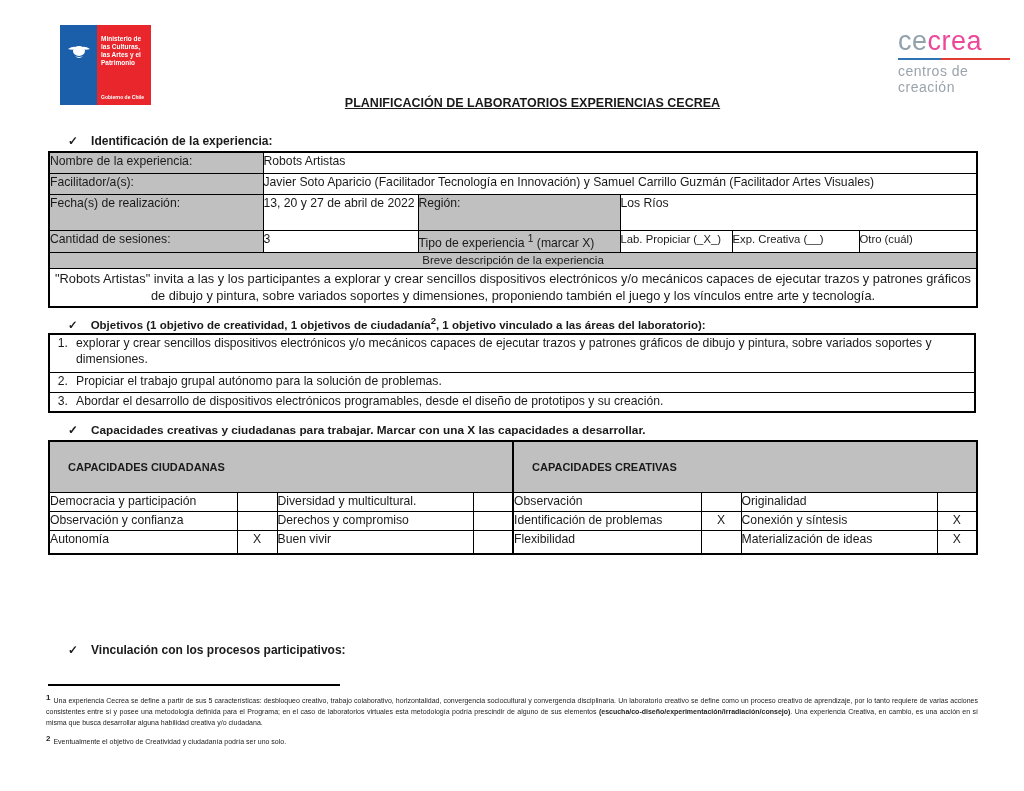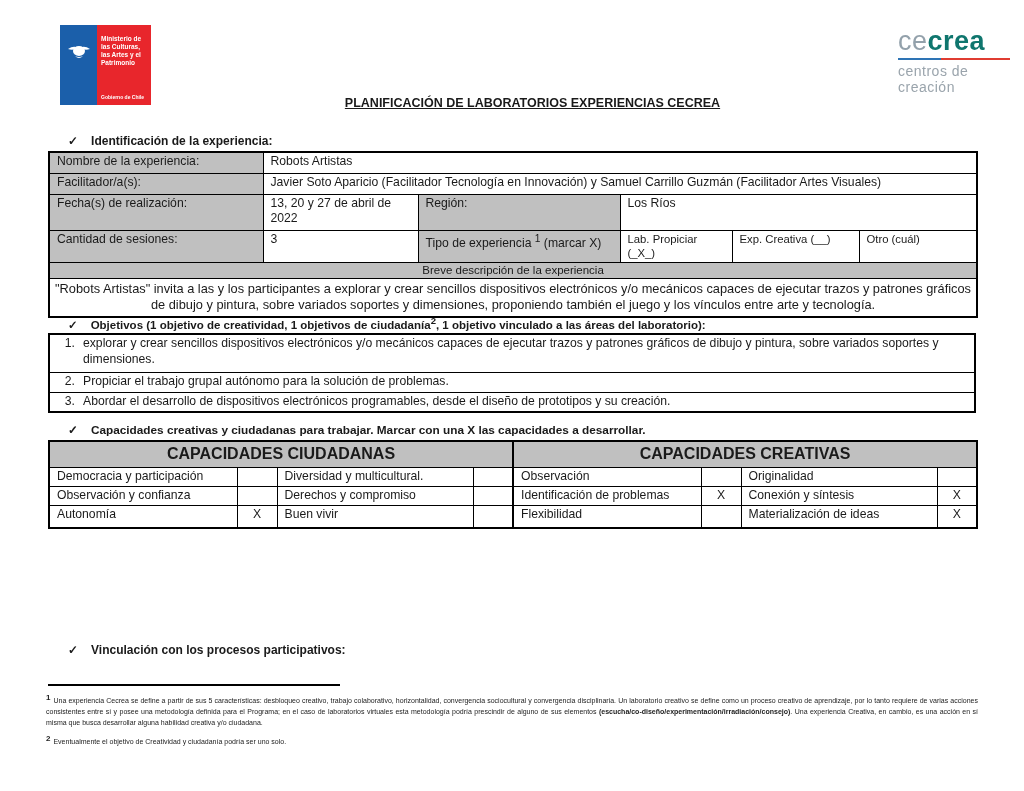--- a/index.html
+++ b/index.html
@@ -7,53 +7,53 @@
   .page { position:relative; width:1024px; height:791px; background:#fff; overflow:hidden; }
 
   
   .ministry-logo { position:absolute; left:60px; top:25px; width:91px; height:80px; display:flex; }
   .ministry-blue { width:37px; background:#1b5faa; display:flex; align-items:flex-start; justify-content:center; padding-top:14px; }
   .ministry-red { width:54px; background:#e8262c; color:#fff; display:flex; flex-direction:column; justify-content:space-between; padding:10px 3px 5px 4px; }
   .ministry-red .mtext { font-size:6.5px; font-weight:bold; line-height:1.25; }
   .ministry-red .mfoot { font-size:5px; font-weight:bold; }
   .cecrea-logo { position:absolute; left:898px; top:28px; width:112px; }
   .cecrea-word { font-size:27px; letter-spacing:0.5px; color:#93a1ab; line-height:1; }
-  .cecrea-word b { color:#0f766e; font-weight:bold; }
+  .cecrea-word b { color:#ec4899; font-weight:normal; }
   .cecrea-line { display:flex; height:2px; margin:3px 0 3px 0; }
   .cecrea-line .blue { width:38%; background:#2e74b5; }
   .cecrea-line .red { width:62%; background:#e03c31; }
   .cecrea-sub { font-size:14px; color:#9aa4ac; letter-spacing:0.5px; }
 
   
   .doc-title { position:absolute; left:0; top:96px; width:100%; text-align:center;
                font-size:12.5px; font-weight:bold; text-decoration:underline;padding-left:41px; }
 
   
   .sec-heading { position:absolute; left:68px; display:flex; align-items:baseline; font-weight:bold; font-size:12px; }
   .sec-heading .check { margin-right:13px; font-weight:bold; }
 
   
   table { border-collapse:collapse; table-layout:fixed; }
-  td { border:1px solid #000; font-size:12.2px; padding:1px 7px; vertical-align:top; line-height:1.3; overflow:hidden; }
+  td { border:1px solid #000; font-size:12.2px; padding:1px 0; vertical-align:top; line-height:1.3; overflow:hidden; }
   .gray { background:#c0c0c0; }
 
   
   .ident-table { position:absolute; left:48px; top:151px; width:928px; border:2px solid #000; }
   .ident-table .desc-head { text-align:center; font-size:11.5px; padding:0 6px; }
   .ident-table .desc-body { text-align:center; font-size:12.8px; padding:2px 4px; line-height:1.28; }
 
   
   .obj-table { position:absolute; left:48px; top:333px; width:928px; border:2px solid #000; }
   .obj-row { display:flex; }
   .obj-num { width:26px; text-align:right; padding-right:8px; flex:none; }
   .obj-text { flex:1; }
 
   
   .cap-table { position:absolute; left:48px; top:440px; width:928px; border:2px solid #000; }
-  .cap-table .cap-head { text-align:center; font-weight:bold; font-size:16px; padding:2px; }
+  .cap-table .cap-head { text-align:left; font-weight:bold; font-size:11px; padding:18px; }
   .cap-table td.half-end { border-right:2px solid #000; }
   .cap-table td.mark { text-align:center; padding:1px 2px; }
 
   
   .fn-rule { position:absolute; left:48px; top:684px; width:292px; height:2px; background:#000; }
   .footnotes { position:absolute; left:46px; top:692px; width:932px; font-size:7px; color:#222; line-height:1.55; text-align:justify; }
   .footnotes p { margin-bottom:4px; }
   .footnotes sup { font-size:8px; font-weight:bold; margin-right:3px; }
   .fn-bold { font-weight:bold; }
 </style>

